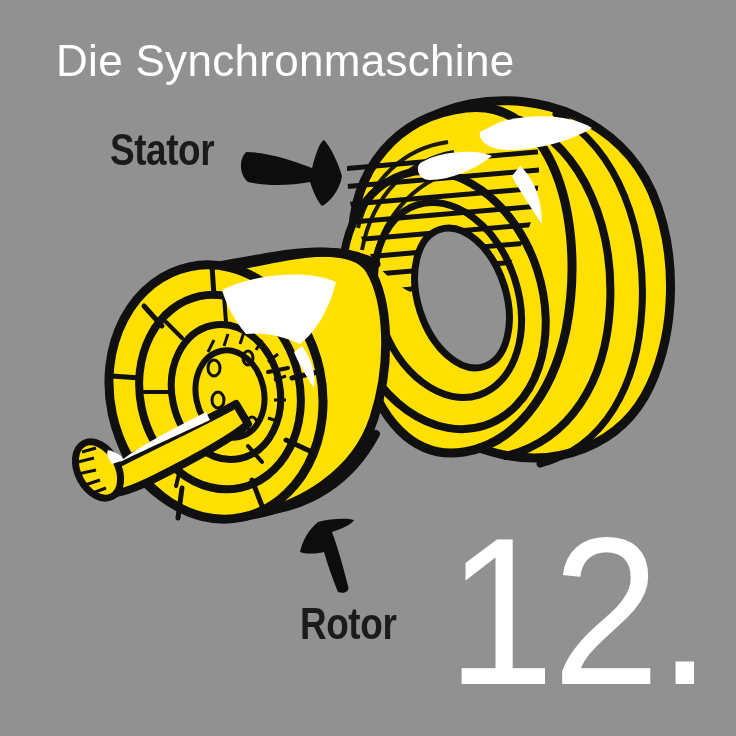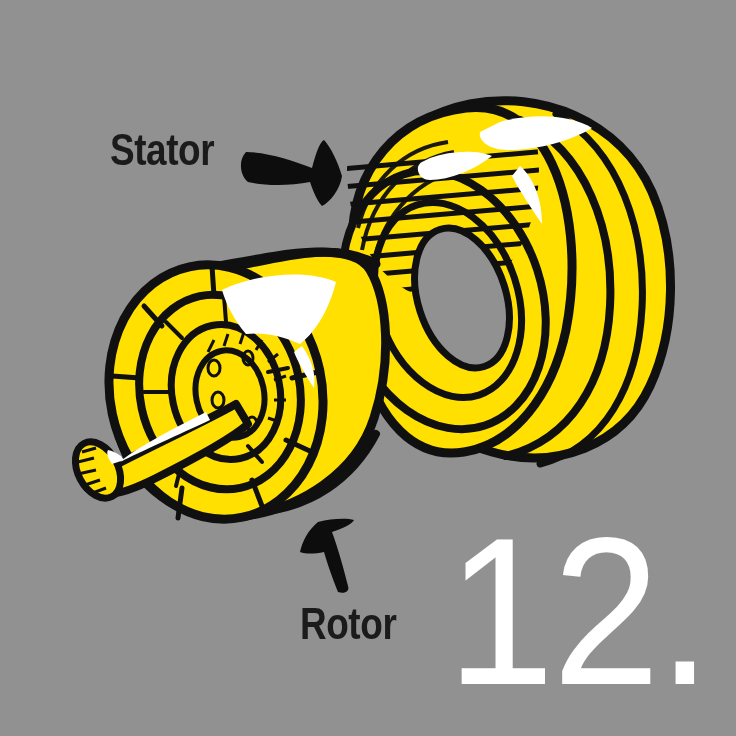--- a/index.html
+++ b/index.html
@@ -263,20 +263,21 @@
                C344,570 338,548 332,532
                C344,528 352,524 354,520
                C348,518 332,518 318,522
                C308,530 302,542 300,552
                C306,554 314,554 324,552
                C328,566 334,582 338,592
                C344,594 350,592 348,586 Z"></path>
     </g>
   </svg>
 
+  <div class="title">Die Synchronmaschine</div>
 
   <div class="label label-stator">Stator</div>
 
   <div class="label label-rotor">Rotor</div>
 
   <div class="slide-number">12.</div>
 
 </div>
 
 </body></html>

